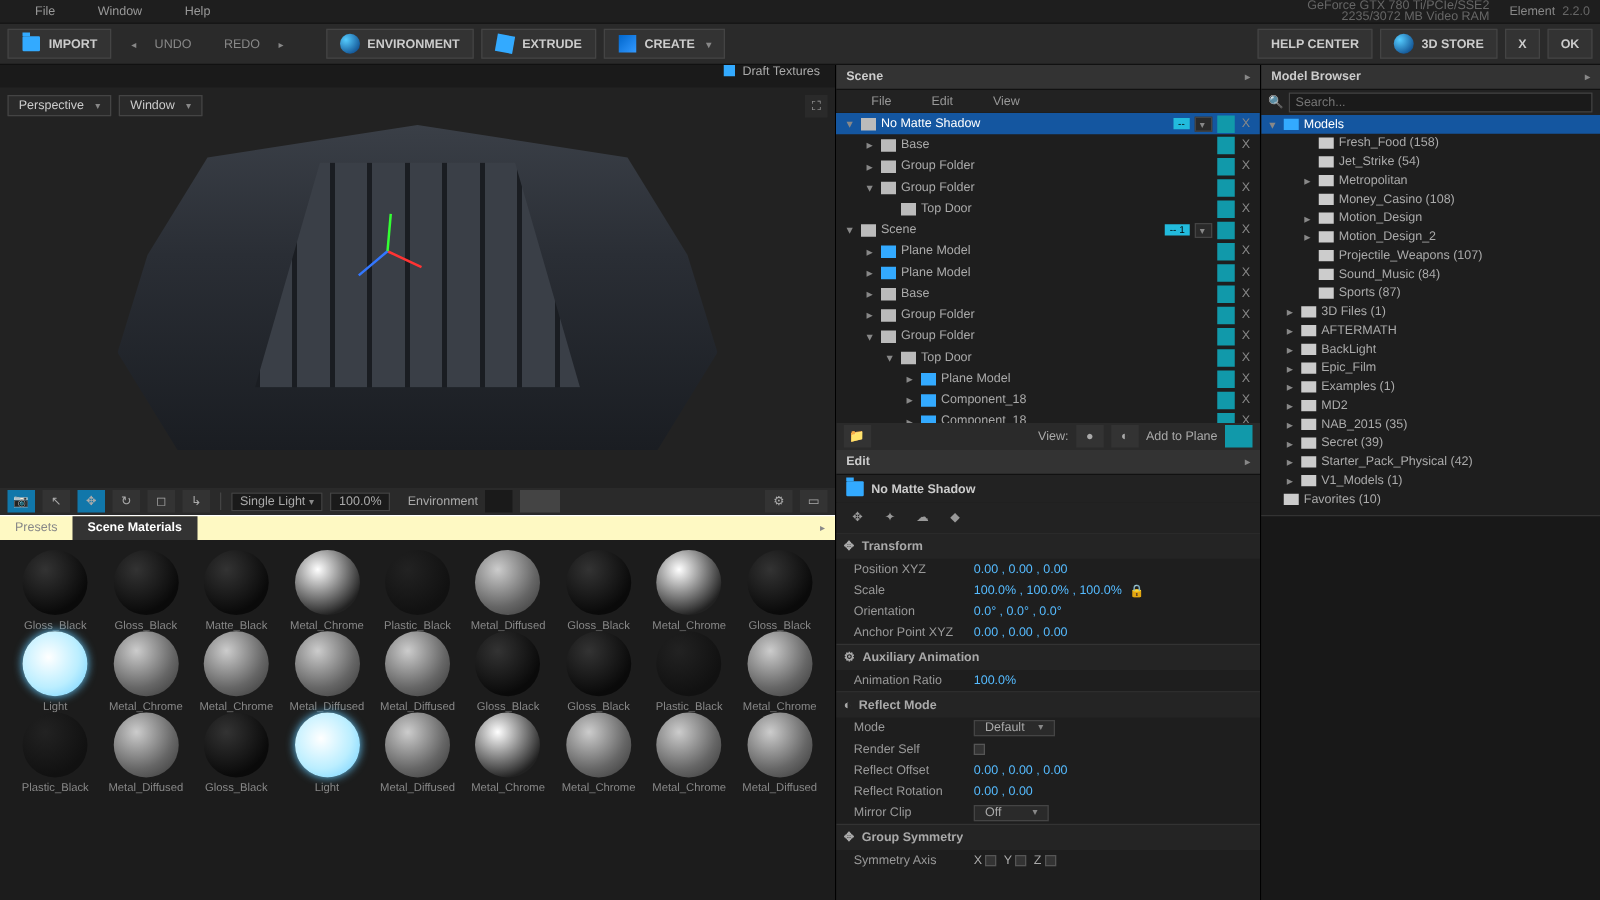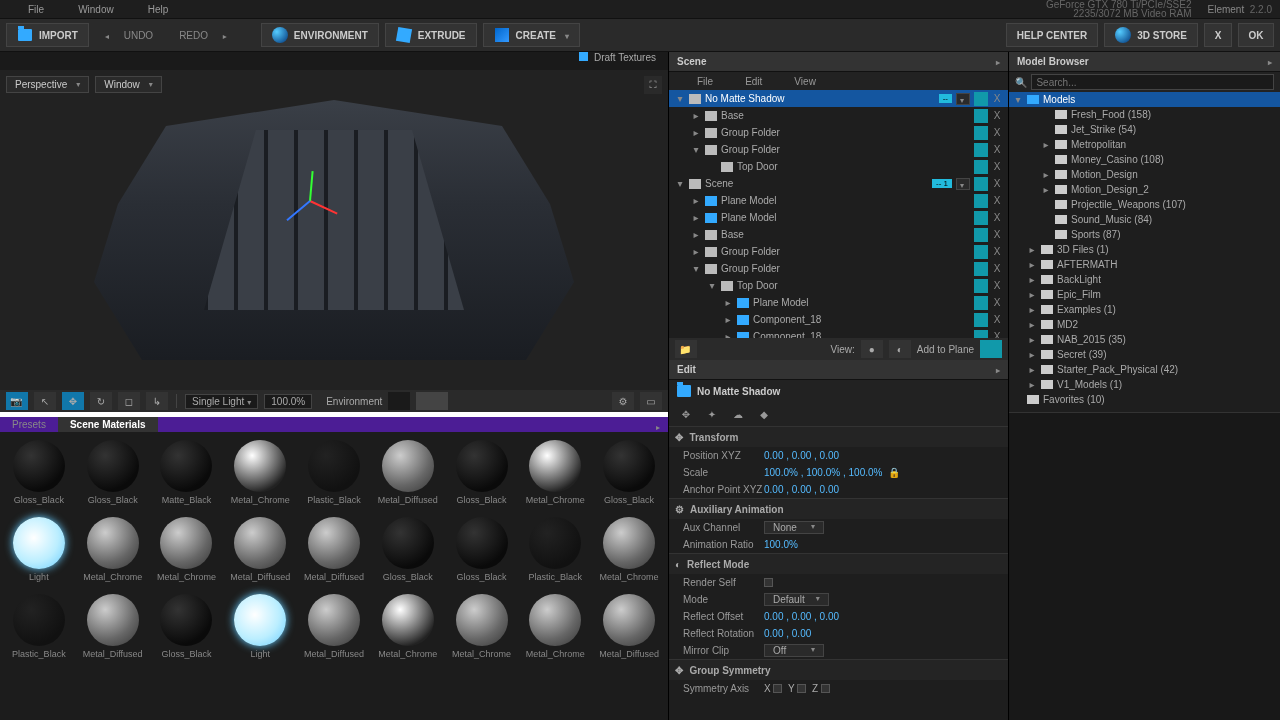--- a/index.html
+++ b/index.html
@@ -41,24 +41,24 @@
 .axx { background:#f33; transform:rotate(25deg); }
 .axy { background:#3f3; transform:rotate(-85deg); }
 .axz { background:#37f; transform:rotate(140deg); }
 
 .vp-bottom { height:22px; background:#2a2a2a; display:flex; align-items:center; padding:0 6px; gap:6px; }
 .vp-tool { width:22px; height:18px; background:#333; display:flex; align-items:center; justify-content:center; }
 .vp-tool.active { background:#17a; }
 .vp-sep { width:1px; height:14px; background:#444; margin:0 2px; }
 .vp-dd2 { background:#1a1a1a; padding:1px 6px; border:1px solid #444; }
 
-.mat-tabs { height:20px; display:flex; background:#4c1d95; border-top:5px solid #ffffff; }
+.mat-tabs { height:20px; display:flex; background:#fef9c3; border-top:1px solid #ffffff; }
 .mat-tab { padding:0 12px; display:flex; align-items:center; color:#888; font-size:10px; }
 .mat-tab.active { background:#333; color:#fff; font-weight:bold; }
-.mat-grid { flex:1; background:#1c1c1c; padding:8px; display:grid; grid-template-columns:repeat(9,1fr); gap:12px; overflow:hidden; align-content:start; }
+.mat-grid { flex:1; background:#1c1c1c; padding:8px; display:grid; grid-template-columns:repeat(9,1fr); gap:0; overflow:hidden; align-content:start; }
 .mat-item { display:flex; flex-direction:column; align-items:center; gap:3px; }
 .mat-sphere { width:52px; height:52px; border-radius:50%; }
 .mat-label { font-size:9px; color:#888; text-align:center; white-space:nowrap; overflow:hidden; text-overflow:ellipsis; width:60px; }
 .s-dark { background:radial-gradient(circle at 35% 30%,#333,#0a0a0a 70%); }
 .s-chrome { background:radial-gradient(circle at 35% 30%,#fff,#888 40%,#222 75%); }
 .s-diffused { background:radial-gradient(circle at 35% 30%,#ccc,#666 60%,#333); }
 .s-light { background:radial-gradient(circle at 40% 40%,#fff,#bef 55%,#6cf); box-shadow:0 0 8px #6cf; }
 .s-plastic { background:radial-gradient(circle at 35% 30%,#222,#111 70%); }
 
 .mid-col { width:340px; display:flex; flex-direction:column; border-left:1px solid #000; }
@@ -79,21 +79,21 @@
 .tree-foot .spacer { flex:1; }
 
 .edit-hdr { height:20px; background:#333; display:flex; align-items:center; padding:0 8px; font-weight:bold; }
 .edit-name { height:22px; background:#222; display:flex; align-items:center; padding:0 8px; gap:6px; font-weight:bold; color:#ccc; }
 .edit-tools { height:24px; background:#222; display:flex; align-items:center; gap:8px; padding:0 8px; }
 .et-ico { width:18px; height:18px; display:flex; align-items:center; justify-content:center; color:#999; }
 .props { flex:1; overflow:auto; background:#1e1e1e; }
 .prop-section { border-top:1px solid #333; }
 .prop-sec-hdr { height:20px; display:flex; align-items:center; gap:6px; padding:0 6px; font-weight:bold; background:#242424; }
 .prop-row { height:17px; display:flex; align-items:center; padding:0 8px 0 14px; }
-.prop-label { width:81px; color:#999; }
+.prop-label { width:96px; color:#999; }
 .prop-val { color:#5bf; }
 .prop-dd { background:#2a2a2a; border:1px solid #444; padding:0 8px; min-width:60px; display:flex; justify-content:space-between; gap:8px; }
 .lock { color:#5bf; margin-left:6px; }
 
 .right-col { width:272px; display:flex; flex-direction:column; border-left:1px solid #000; }
 .search-row { height:20px; background:#222; display:flex; align-items:center; padding:0 6px; gap:4px; }
 .search-inp { flex:1; background:#1a1a1a; border:1px solid #444; height:16px; padding:0 4px; color:#ccc; }
 .browser-tree { flex:0 0 320px; overflow:auto; background:#1e1e1e; }
 .br-row { height:15px; display:flex; align-items:center; }
 .br-row.sel { background:#1456a0; color:#fff; }
@@ -484,54 +484,52 @@
         <div class="prop-row">
             <span class="prop-label">Position XYZ</span>
             <span class="prop-val">0.00 ,   0.00 ,   0.00</span>
           </div>
         <div class="prop-row">
             <span class="prop-label">Scale</span>
             <span class="prop-val">100.0% ,   100.0% ,   100.0%</span>
             <span class="lock">🔒</span>
           </div>
         <div class="prop-row">
+            <span class="prop-label">Orientation</span>
+            <span class="prop-val">0.0° ,   0.0° ,   0.0°</span>
+          </div>
+        <div class="prop-row">
             <span class="prop-label">Anchor Point XYZ</span>
             <span class="prop-val">0.00 ,   0.00 ,   0.00</span>
           </div>
       </div>
       <div class="prop-section">
         <div class="prop-sec-hdr">
             <span>⚙</span>
             <span>Auxiliary Animation</span>
           </div>
         <div class="prop-row">
-            <span class="prop-label">Aux Channel</span>
-            <span class="prop-dd caret">
-              <span>None</span>
-            </span>
-          </div>
-        <div class="prop-row">
             <span class="prop-label">Animation Ratio</span>
             <span class="prop-val">100.0%</span>
           </div>
       </div>
       <div class="prop-section">
         <div class="prop-sec-hdr">
             <span>◐</span>
             <span>Reflect Mode</span>
           </div>
         <div class="prop-row">
-            <span class="prop-label">Render Self</span>
-            <span style="width:9px;height:9px;background:#333;border:1px solid #555"></span>
-          </div>
-        <div class="prop-row">
             <span class="prop-label">Mode</span>
             <span class="prop-dd caret">
               <span>Default</span>
             </span>
+          </div>
+        <div class="prop-row">
+            <span class="prop-label">Render Self</span>
+            <span style="width:9px;height:9px;background:#333;border:1px solid #555"></span>
           </div>
         <div class="prop-row">
             <span class="prop-label">Reflect Offset</span>
             <span class="prop-val">0.00 ,   0.00 ,   0.00</span>
           </div>
         <div class="prop-row">
             <span class="prop-label">Reflect Rotation</span>
             <span class="prop-val">0.00 ,   0.00</span>
           </div>
         <div class="prop-row">

